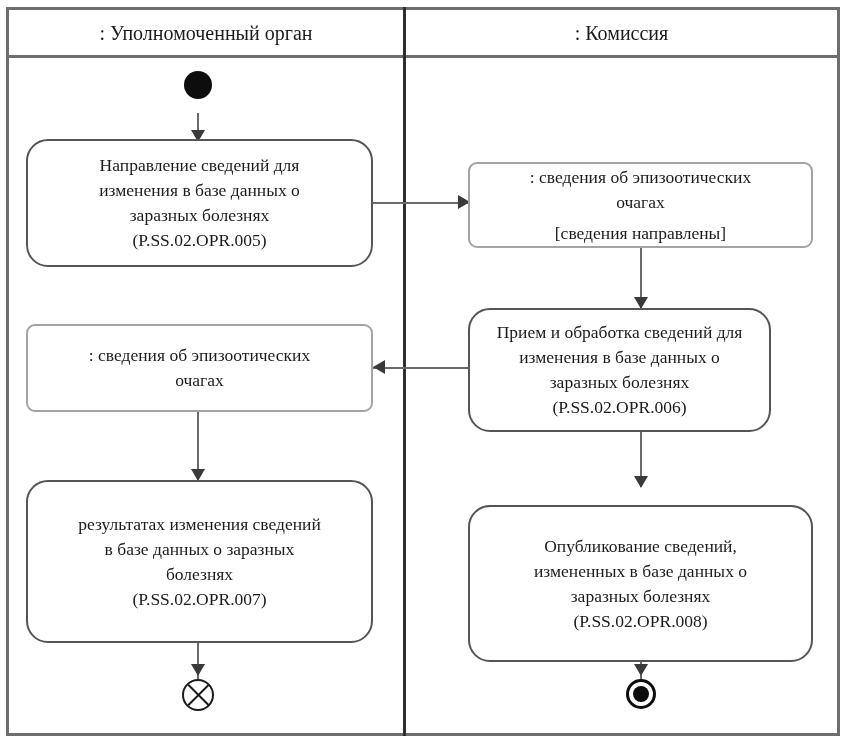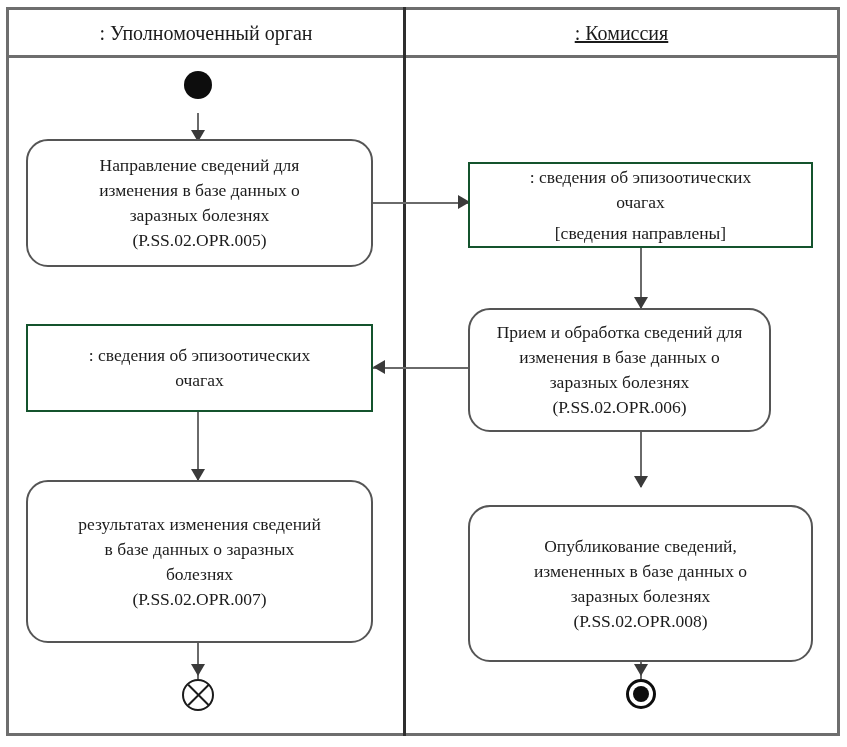--- a/index.html
+++ b/index.html
@@ -47,21 +47,21 @@
     position: absolute;
     top: 18px;
     height: 30px;
     line-height: 30px;
     text-align: center;
     font-size: 20px;
     color: #1b1b1b;
     white-space: nowrap;
   }
   .lane-title.left  { left: 9px;   width: 394px; }
-  .lane-title.right { left: 406px; width: 431px; text-decoration: underline; }
+  .lane-title.right { left: 406px; width: 431px; }
 
   
   .node {
     position: absolute;
     box-sizing: border-box;
     display: flex;
     flex-direction: column;
     align-items: center;
     justify-content: center;
     text-align: center;
@@ -69,22 +69,22 @@
     background: #ffffff;
   }
   .action {
     border: 2px solid #555555;
     border-radius: 22px;
     font-size: 17.5px;
     line-height: 25px;
     padding: 4px 10px;
   }
   .object {
-    border: 2px solid #14532d;
-    border-radius: 0;
+    border: 2px solid #a3a3a3;
+    border-radius: 9px;
     font-size: 17.5px;
     line-height: 25px;
     padding: 4px 4px;
   }
   .object .state {
     margin-top: 6px;
   }
   .node .line { display: block; white-space: nowrap; }
 
   

